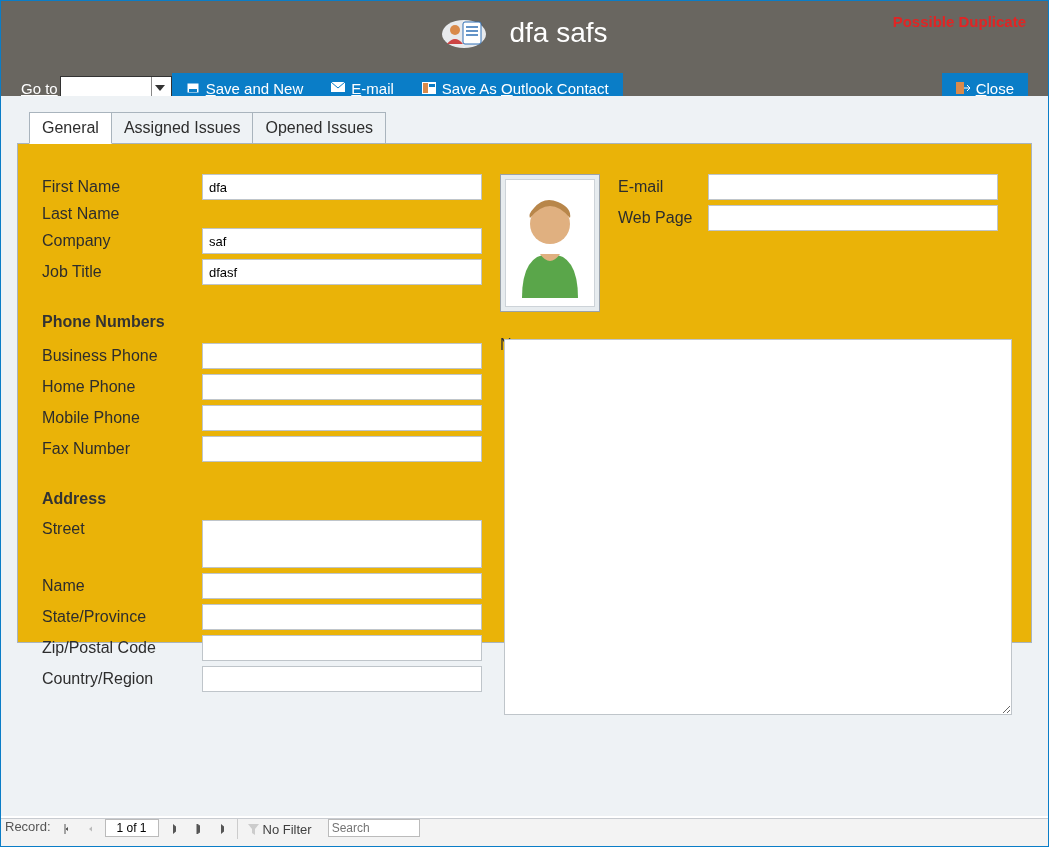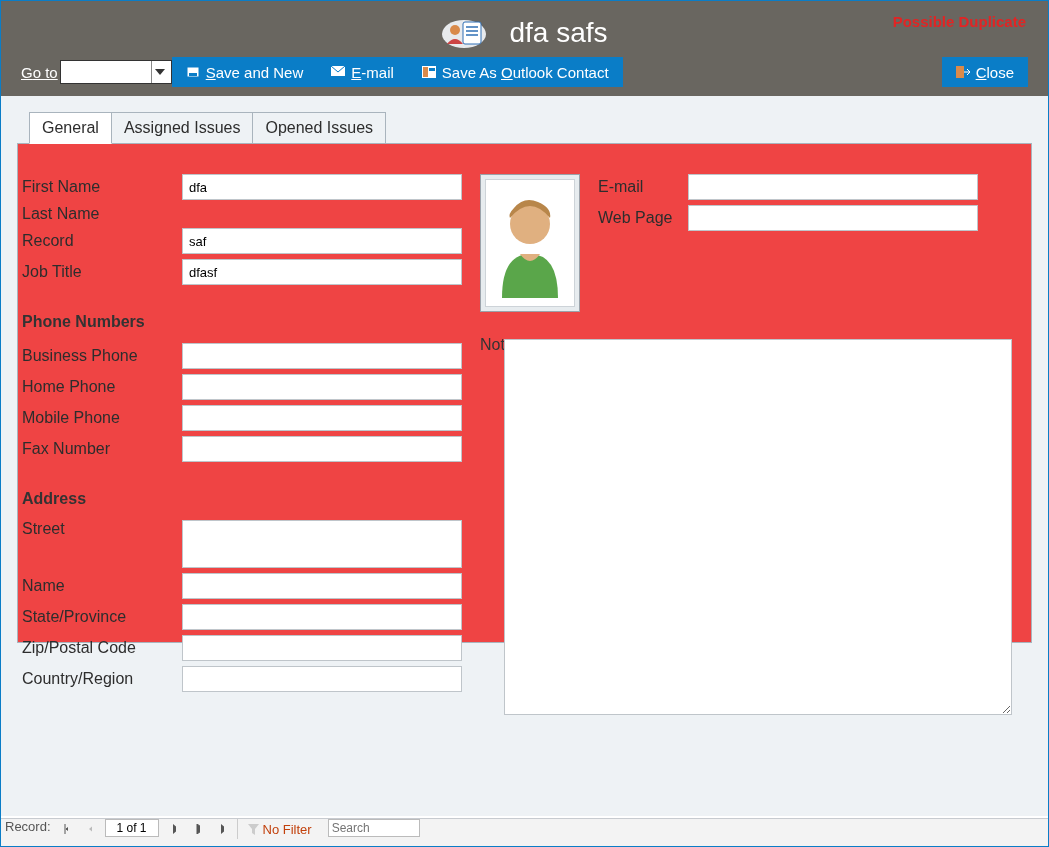--- a/index.html
+++ b/index.html
@@ -28,21 +28,21 @@
   }
   .title {
     color: #fff; font-size: 28px; font-weight: 300;
   }
   .warn {
     position: absolute; right: 22px; top: 12px;
     color: #e22424; font-weight: bold; font-size: 15px;
   }
   .toolbar {
     display: flex; align-items: center; 
-    margin-top: 0px;
+    margin-top: 16px;
   }
   .goto-lbl { color:#fff; font-size:15px; text-decoration: underline; margin-right:2px;}
   .goto-select {
     height:24px; width:112px; background:#fff; border:1px solid #333;
     display:flex; align-items:center; justify-content:flex-end; padding-right:2px;
   }
   .goto-arrow {
     width:18px; height:22px; border-left:1px solid #888;
     display:flex; align-items:center; justify-content:center;
   }
@@ -61,22 +61,22 @@
   .tabs { display:flex; margin-left:12px; }
   .tab {
     padding:6px 12px; font-size:16px; color:#2d2d2d;
     border:1px solid #a9b4bd; background:#eef2f5; margin-right:-1px;
     cursor:pointer;
   }
   .tab.active {
     background:#fff; border-bottom:1px solid #fff; position:relative; z-index:2;
   }
   .panel {
-    background:#ef4444; border:1px solid #a9b4bd;
-    margin-top:-1px; height:500px; padding:30px 20px 20px 4px;
+    background:#eab308; border:1px solid #a9b4bd;
+    margin-top:-1px; height:500px; padding:30px 20px 20px 24px;
     position:relative;
   }
   .cols { display:flex; gap:18px; }
   .left { width:440px; }
   .mid { width:100px; }
   .right { flex:1; }
   .row { display:flex; align-items:center; margin-bottom:5px; }
   .lbl { width:160px; font-size:16px; color:#2d2d2d; }
   .inp {
     flex:1; height:26px; border:1px solid #bfc5ca; padding:2px 6px;
@@ -100,21 +100,21 @@
     position:absolute; left:0; right:0; bottom:0; height:28px;
     background:#f3f3f3; border-top:1px solid #c7cbd0;
     display:flex; font-size:13px; color:#555;
     gap:6px; padding:0 4px;
   }
   .rec-btn {
     width:18px; height:20px; display:flex; align-items:center; justify-content:center;
     font-size:11px; cursor:pointer; border:1px solid transparent; background:transparent;
   }
   .rec-input { width:54px; height:18px; border:1px solid #bbb; font-size:12px; padding:0 3px; text-align:center;}
-  .nofilter { color:#c2410c; padding:0 10px; border-left:1px solid #ccc; height:20px; display:flex; align-items:center; gap:4px;}
+  .nofilter { color:#404040; padding:0 10px; border-left:1px solid #ccc; height:20px; display:flex; align-items:center; gap:4px;}
   .search-input { width:92px; height:18px; border:1px solid #bbb; font-size:12px; padding:0 3px; color:#888;}
   svg { display:block; }
   .funnel { width:11px; height:11px; }
 </style>
 </head>
 <body>
 
 <div class="header">
   <div class="header-top">
     <div class="app-icon">
@@ -199,21 +199,21 @@
 
       <div class="left">
         <div class="row">
           <div class="lbl">First Name</div>
           <input class="inp" value="dfa" style="">
         </div>
         <div class="row">
           <div class="lbl">Last Name</div>
         </div>
         <div class="row">
-          <div class="lbl">Record</div>
+          <div class="lbl">Company</div>
           <input class="inp" value="saf" style="">
         </div>
         <div class="row">
           <div class="lbl">Job Title</div>
           <input class="inp" value="dfasf" style="">
         </div>
 
         <div class="section-h">Phone Numbers</div>
 
         <div class="row">

